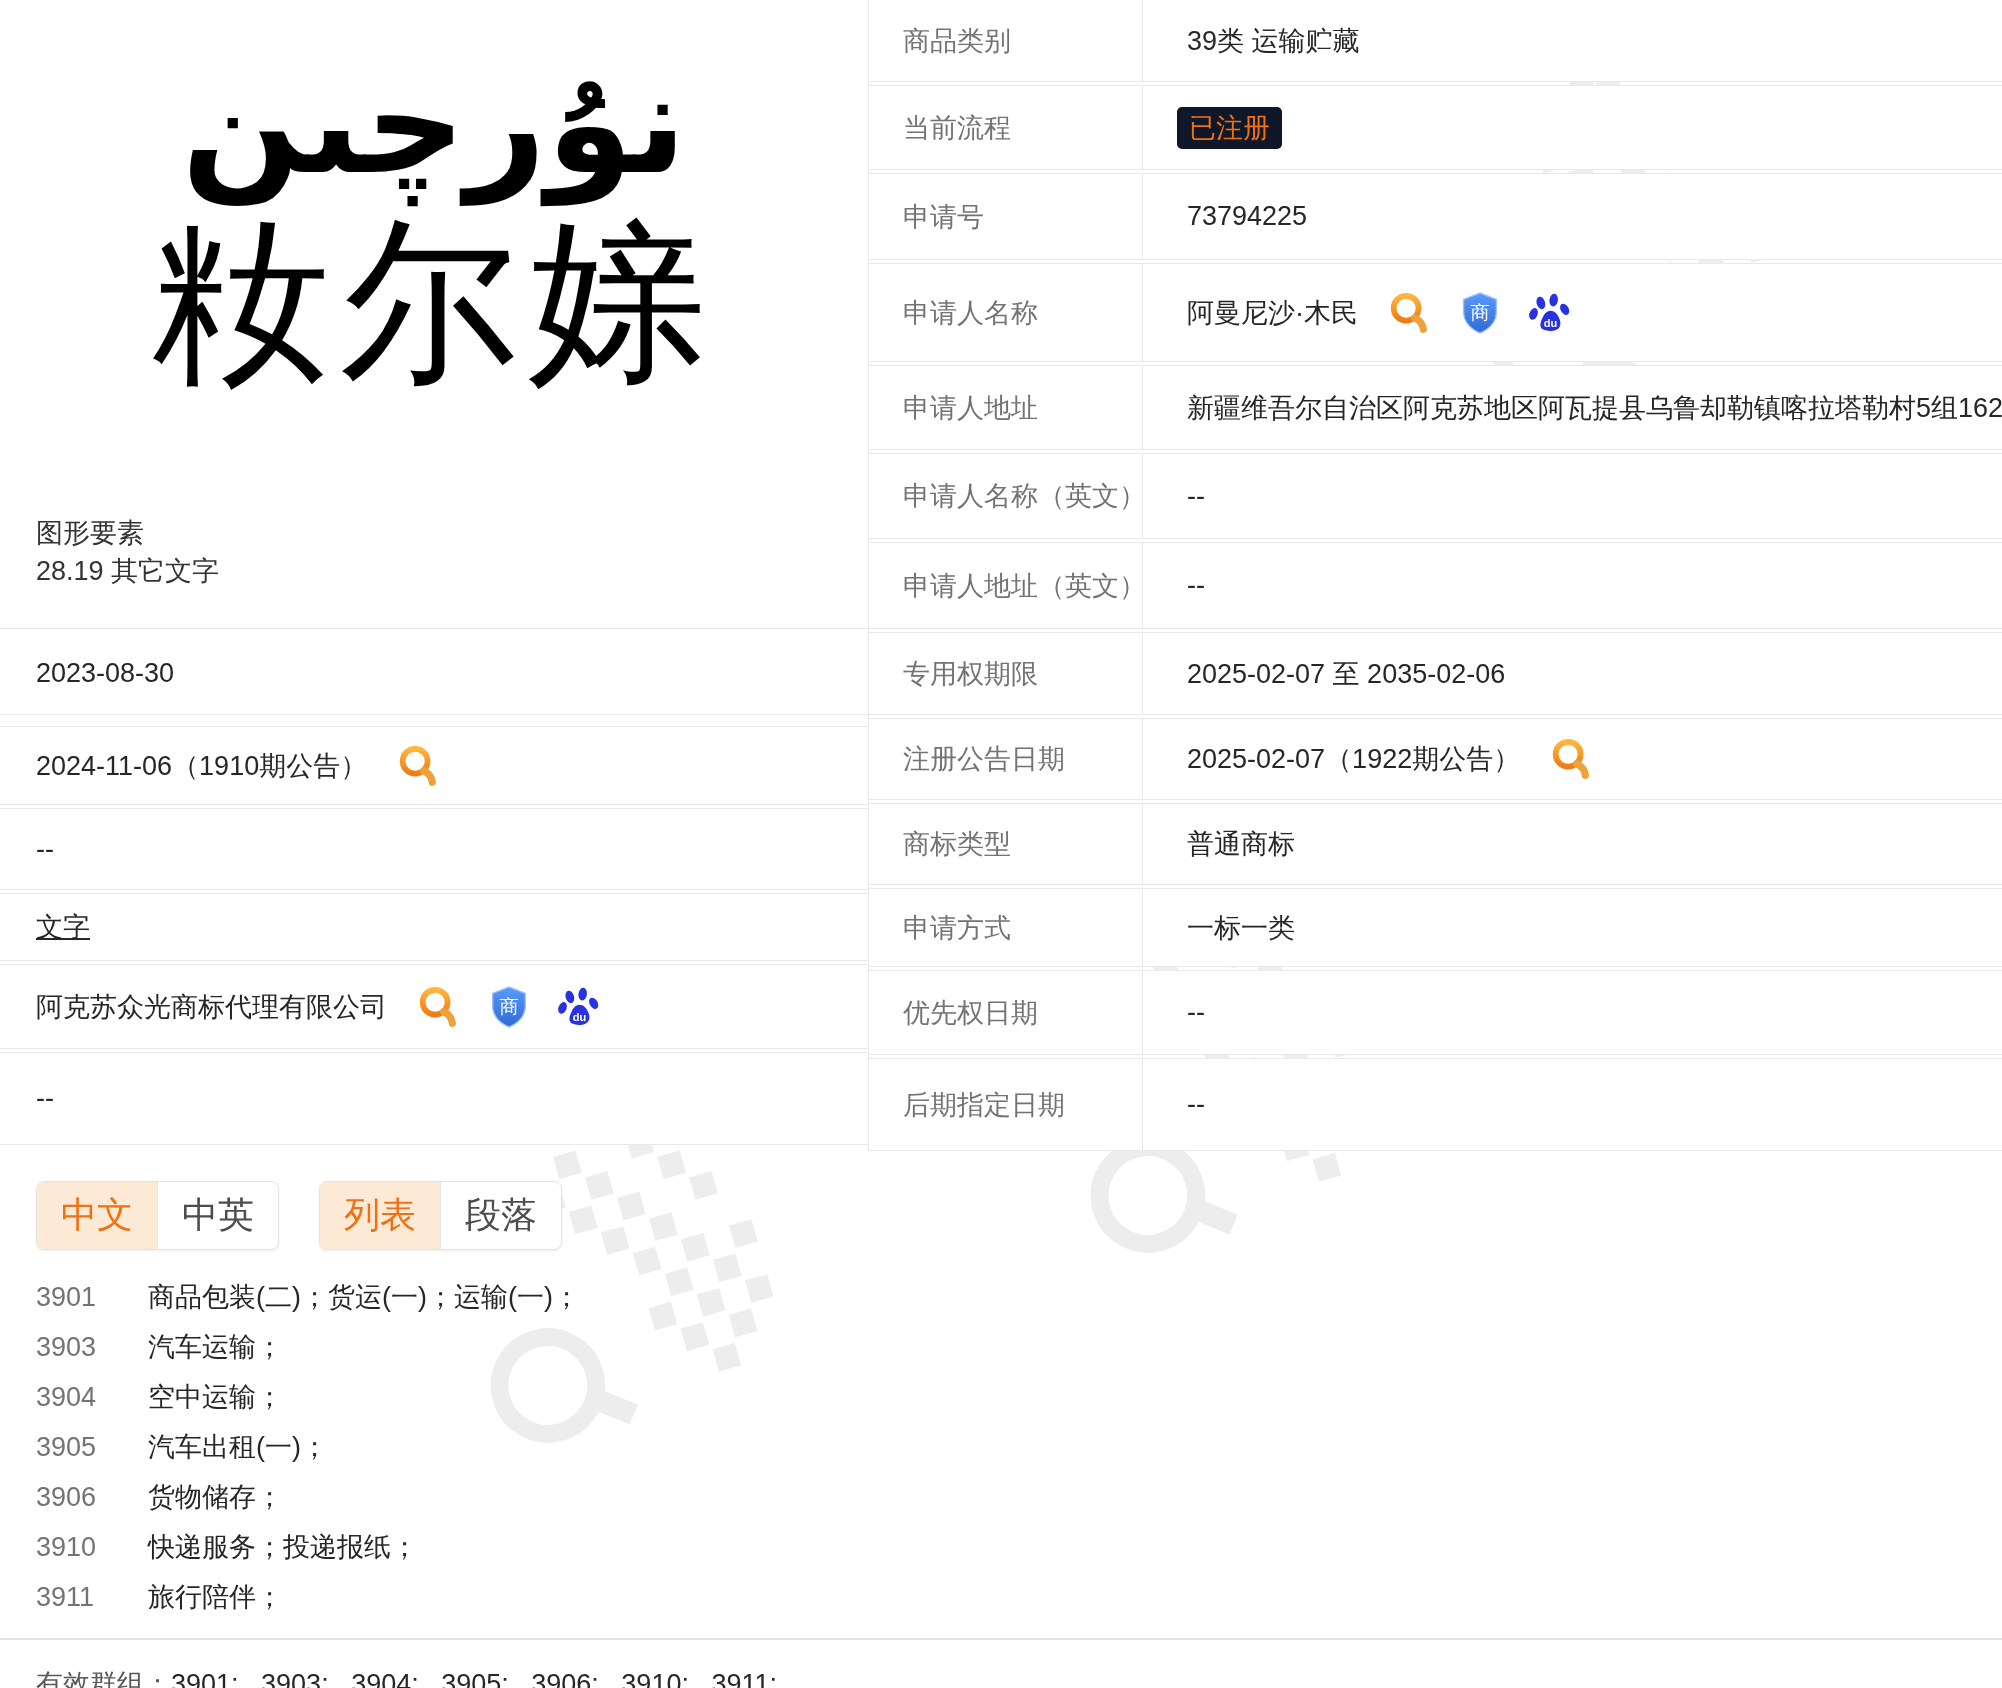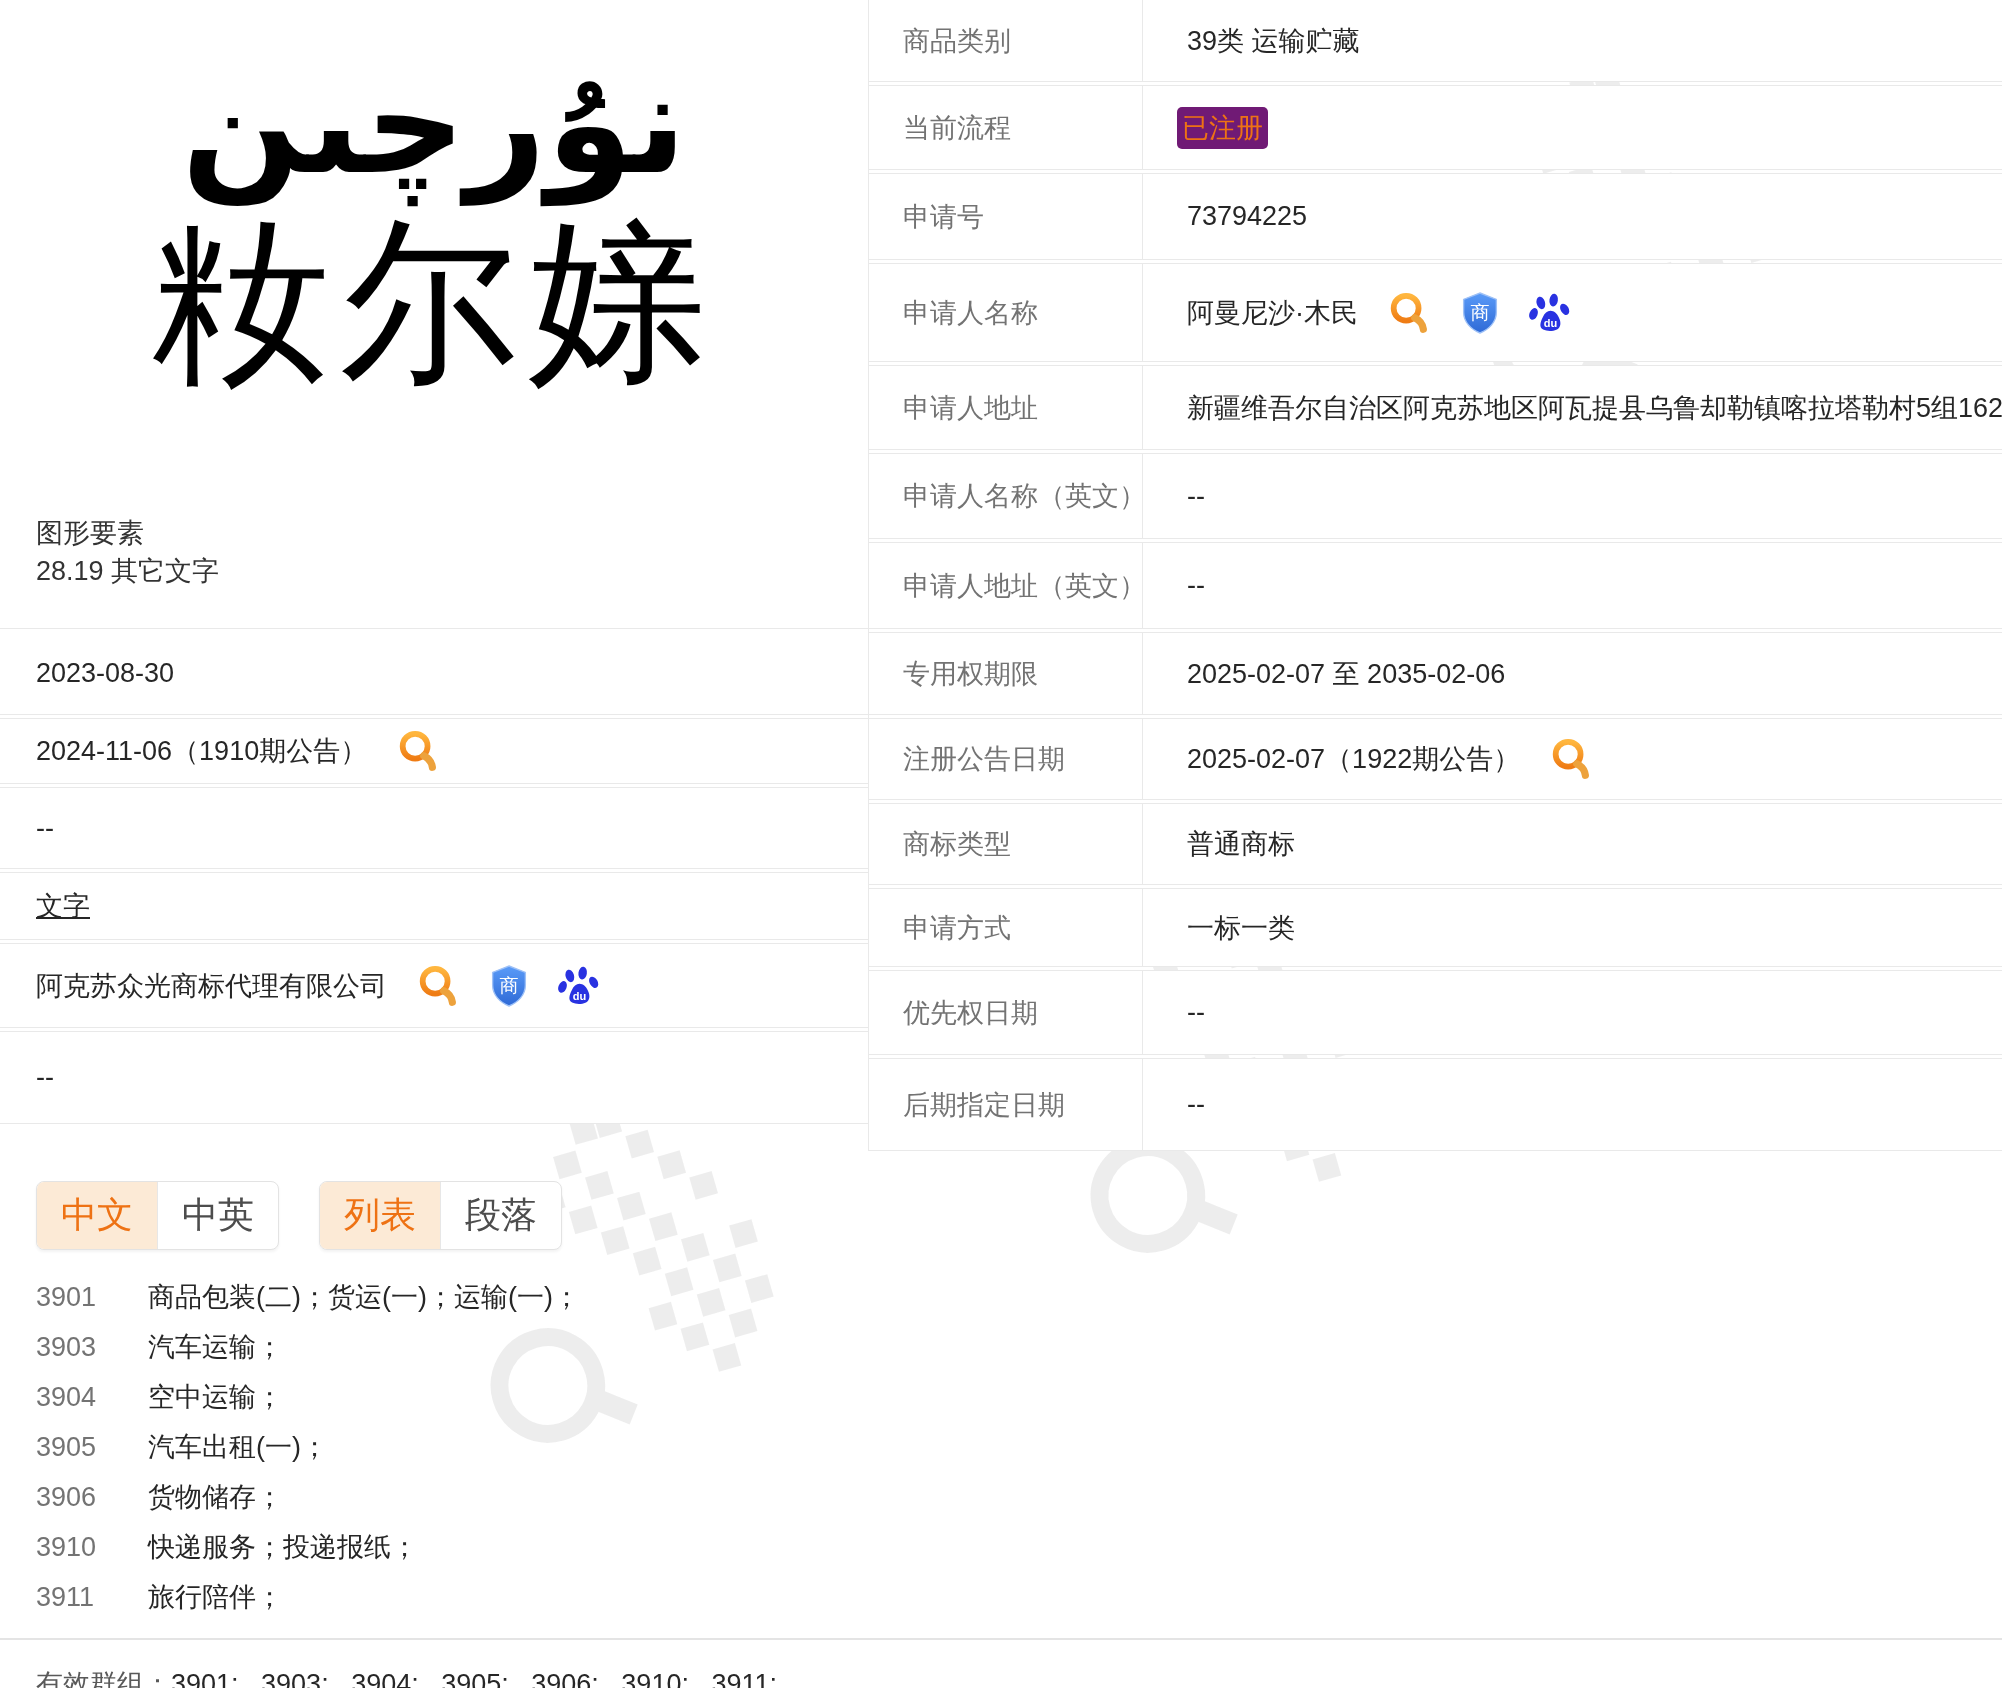--- a/index.html
+++ b/index.html
@@ -29,23 +29,23 @@
   .cell.label{
     width:274px;flex:0 0 274px;
     padding-left:34px;box-sizing:border-box;
     border-right:1px solid #e9e9e9;
     color:#737373;
   }
   .cell.value{flex:1;padding-left:44px;color:#262626;overflow:hidden;}
   .l-row{padding-left:36px;align-items:center;}
   .val-text.hl{
     color:#ee7214;
-    background:#701a75;
+    background:#0f172a;
     border-radius:5px;
-    padding:3px 5px;
+    padding:3px 12px;
     margin-left:-10px;
   }
   .icon{display:inline-flex;align-items:center;justify-content:center;margin-left:28px;flex:0 0 auto;}
   .icon svg{display:block;}
   
   .tm-block{
     position:relative;
     box-sizing:border-box;
     height:629px;
     border-bottom:1px solid #e9e9e9;
@@ -127,21 +127,21 @@
       <div class="tm-block">
         <div class="tm-uyghur">نۇرچىن</div>
         <div class="tm-chinese">籹尔媇</div>
         <div class="figure-block">
           <div>图形要素</div>
           <div>28.19 其它文字</div>
         </div>
       </div>
       <div id="left-rows" style="display:contents"><div class="l-row" style="height: 83px;">
             <span>2023-08-30</span>
-          </div><div class="l-row" style="height: 66px;">
+          </div><div class="l-row" style="height: 79px; margin-top: 8px;">
             <span>2024-11-06（1910期公告）</span>
             <span class="icon">
               <svg width="46" height="46" viewBox="0 0 48 48">
                 <defs>
                   <linearGradient id="og" x1="0" y1="0" x2="0" y2="1">
                     <stop offset="0" stop-color="#ffb63e"></stop>
                     <stop offset="1" stop-color="#ef7c14"></stop>
                   </linearGradient>
                 </defs>
                 <circle cx="21" cy="19" r="13" fill="none" stroke="url(#og)" stroke-width="6"></circle>

